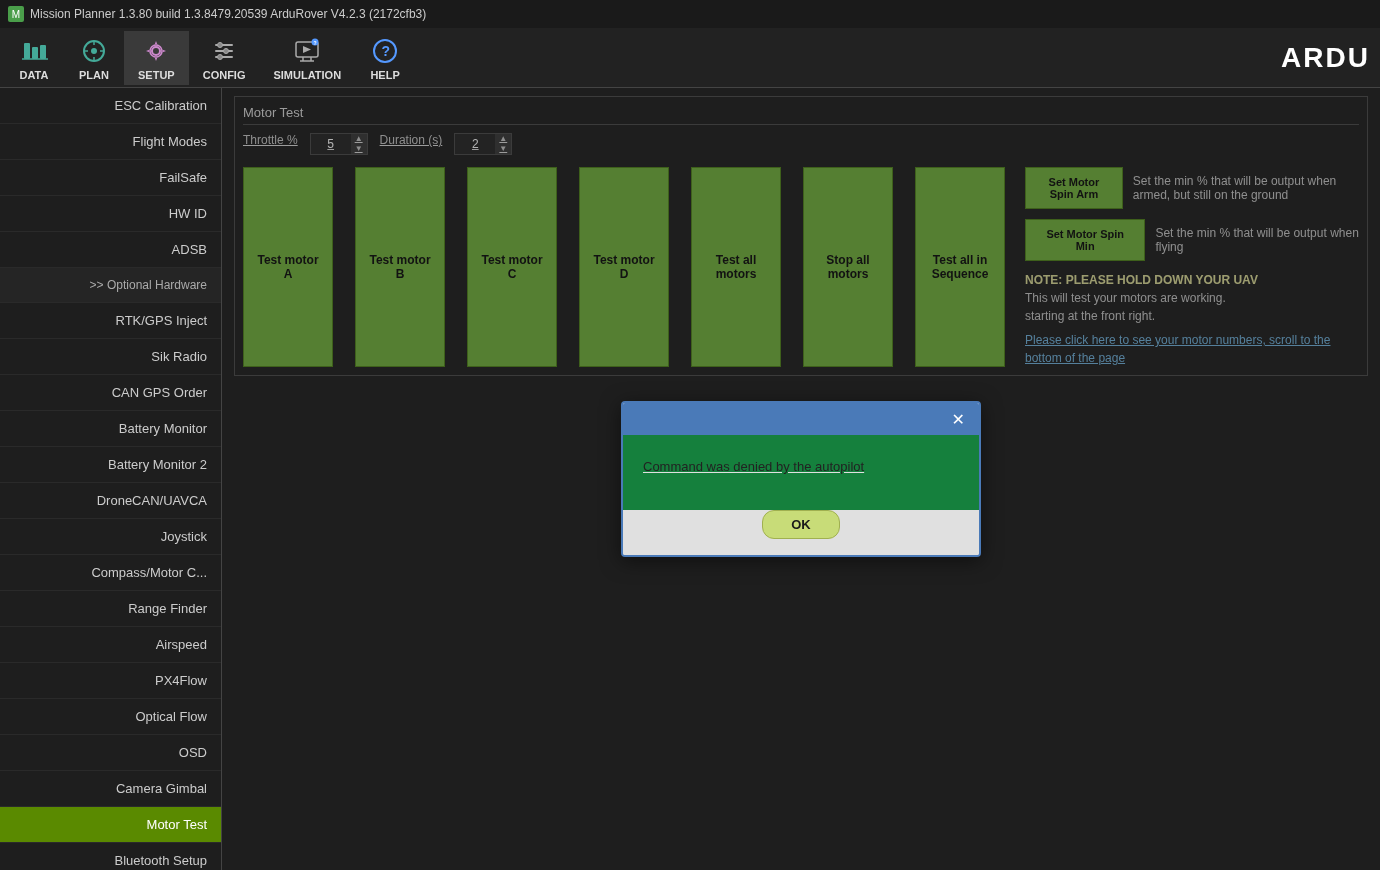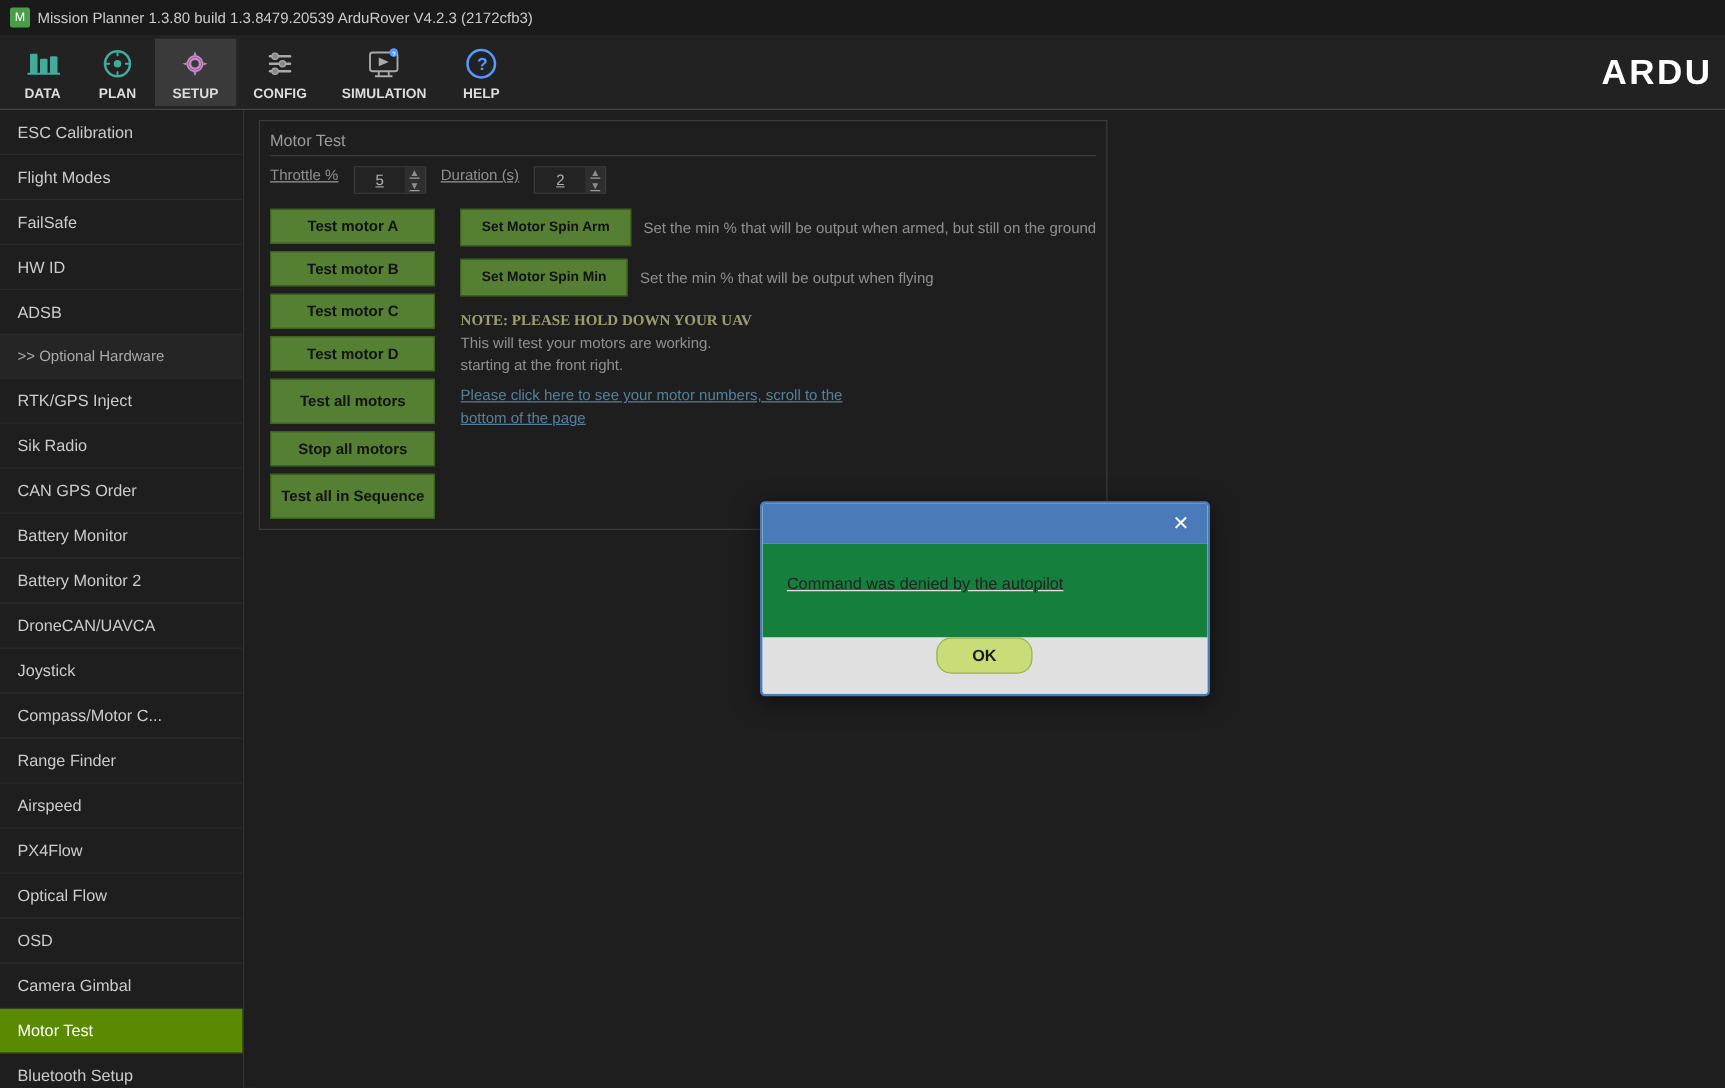--- a/index.html
+++ b/index.html
@@ -79,25 +79,26 @@
     }
 
     
     .main-layout {
       display: flex;
       height: calc(870px - 28px - 60px);
     }
 
     
     .sidebar {
-      width: 195px;
+      width: 222px;
       background: #1e1e1e;
       overflow-y: auto;
       flex-shrink: 0;
       border-right: 1px solid #444;
+      text-align: right;
     }
     .sidebar-item {
       padding: 10px 14px;
       cursor: pointer;
       color: #ccc;
       font-size: 13px;
       font-weight: 500;
       border-bottom: 1px solid #2a2a2a;
     }
     .sidebar-item.active {
@@ -172,22 +173,22 @@
       flex: 1;
     }
 
     .motor-test-body {
       display: flex;
       gap: 20px;
     }
 
     .btn-group {
       display: flex;
-      flex-direction: column;
-      gap: 6px;
+      flex-direction: row;
+      gap: 22px;
     }
 
     .btn-green {
       background: #7ab648;
       border: 1px solid #5a8a28;
       color: #1a1a1a;
       font-size: 12px;
       font-weight: bold;
       padding: 6px 12px;
       cursor: pointer;
@@ -222,21 +223,20 @@
     }
     .note-text {
       color: #ccc;
       font-size: 12px;
       line-height: 1.5;
       max-width: 320px;
     }
     .note-text strong {
       color: #e0e0a0;
       font-size: 12px;
-      font-family: Liberation Serif, serif;
     }
     .link-text {
       color: #7ab8e0;
       text-decoration: underline;
       font-size: 12px;
       cursor: pointer;
     }
 
     
     .dialog-overlay {

